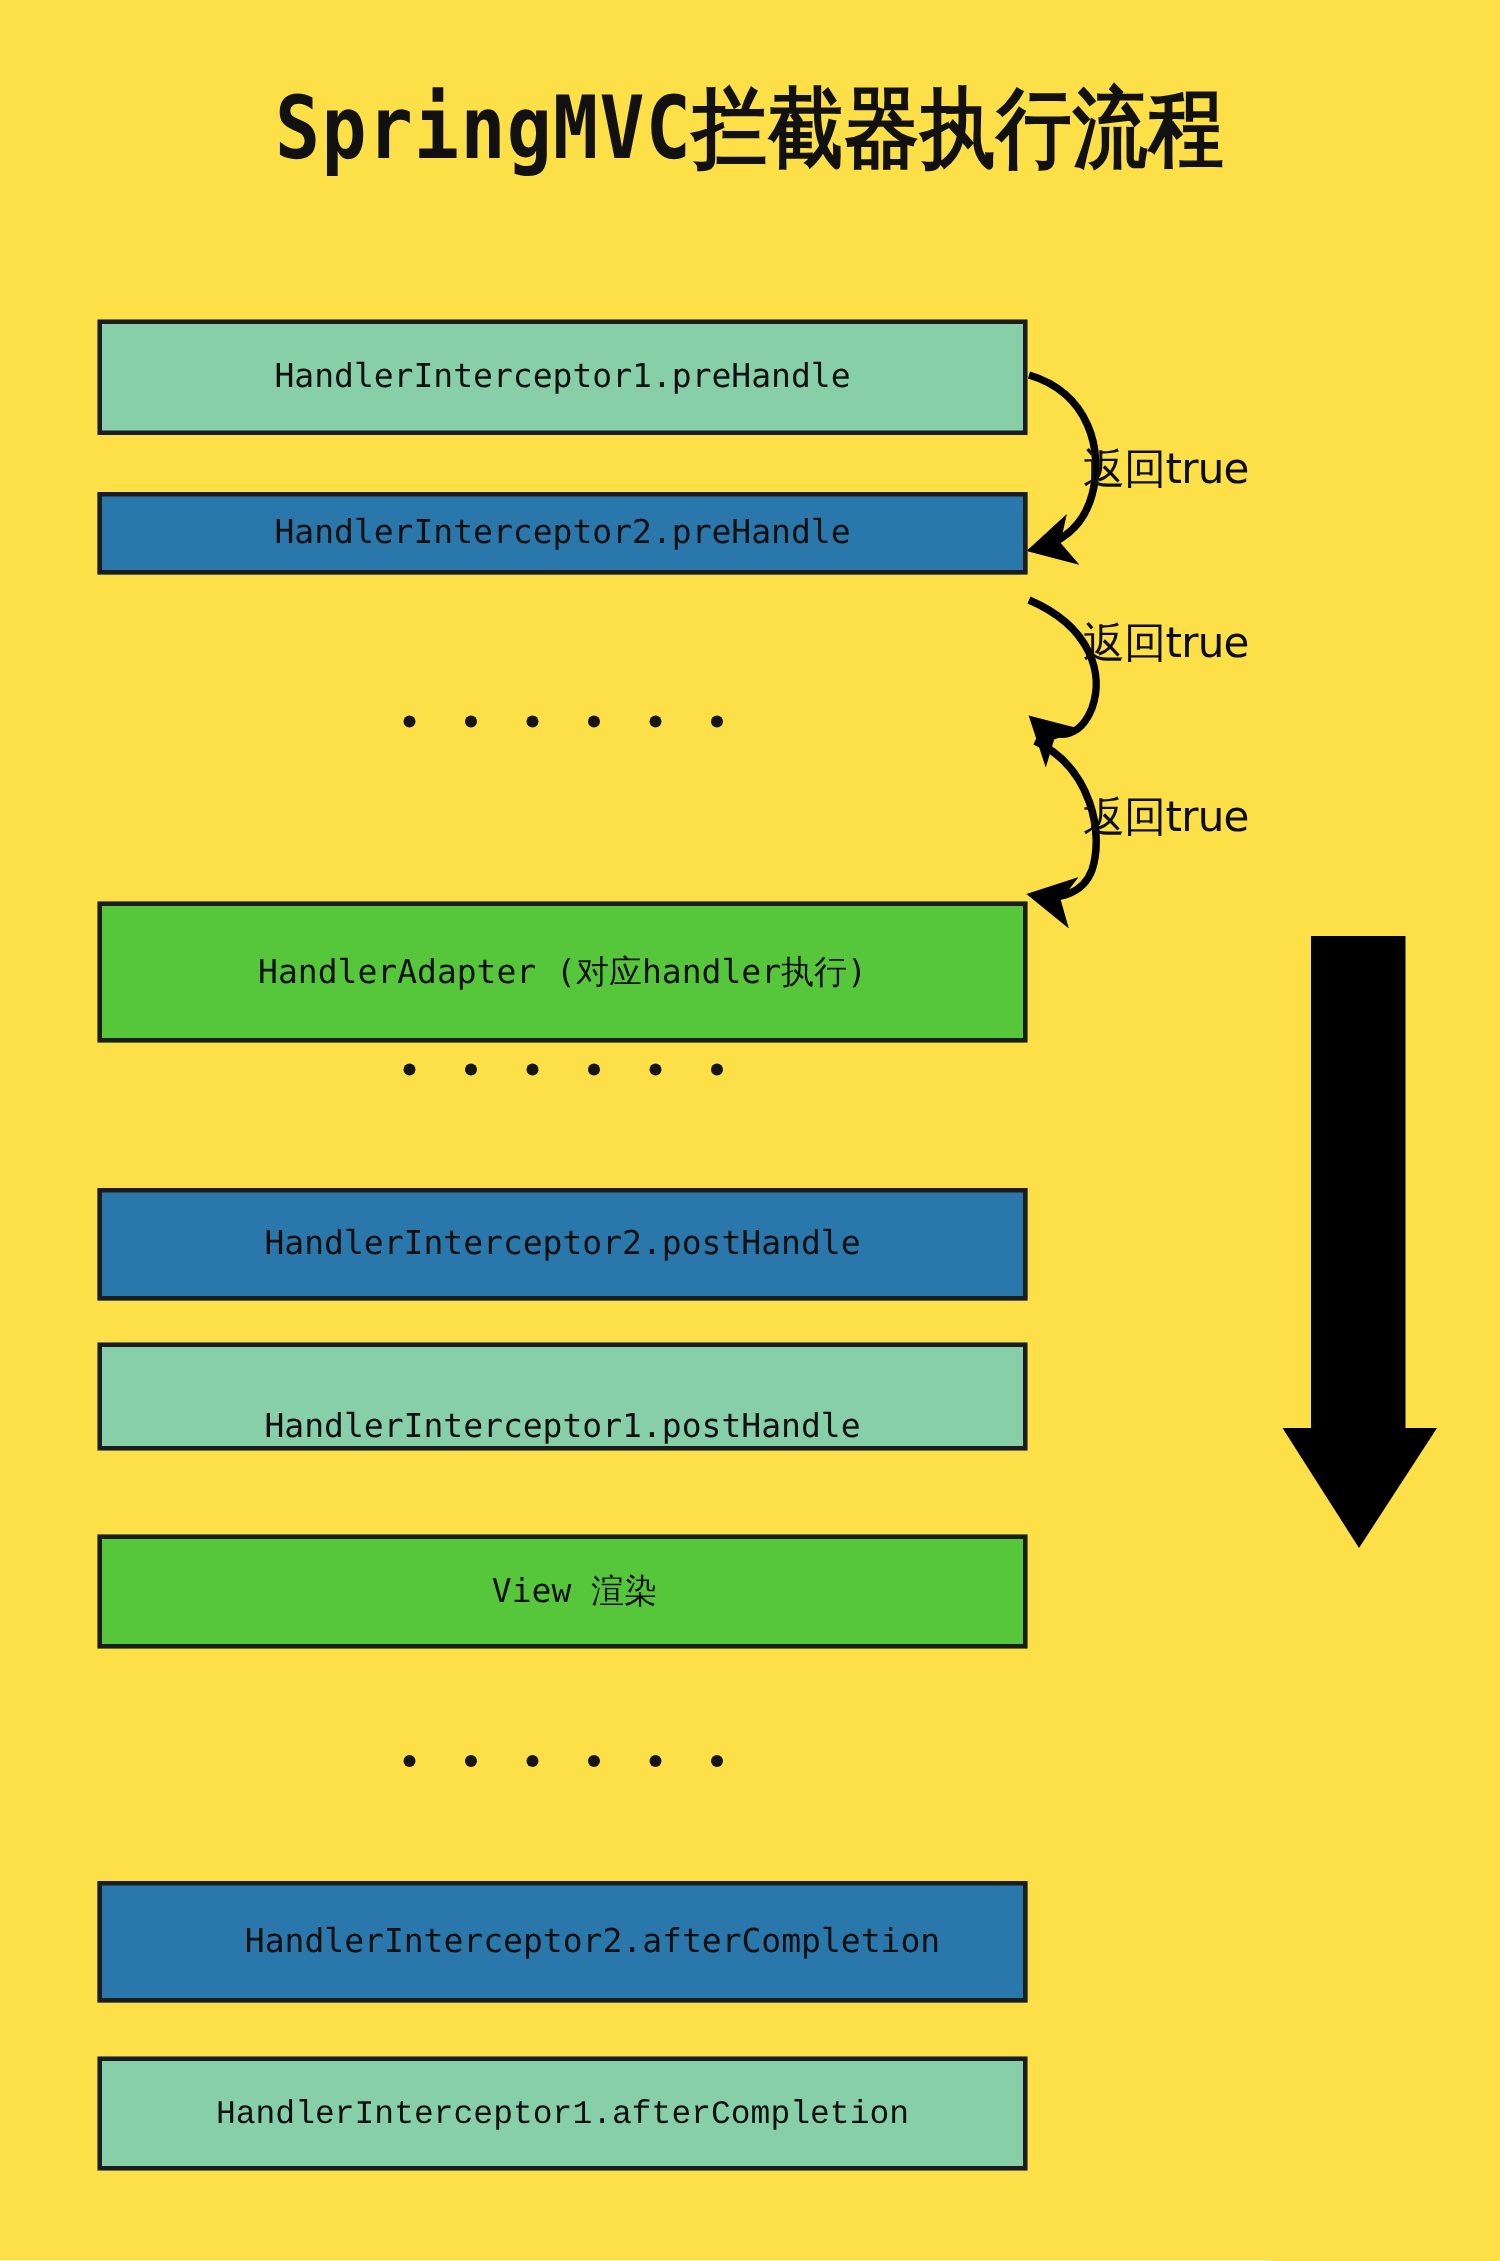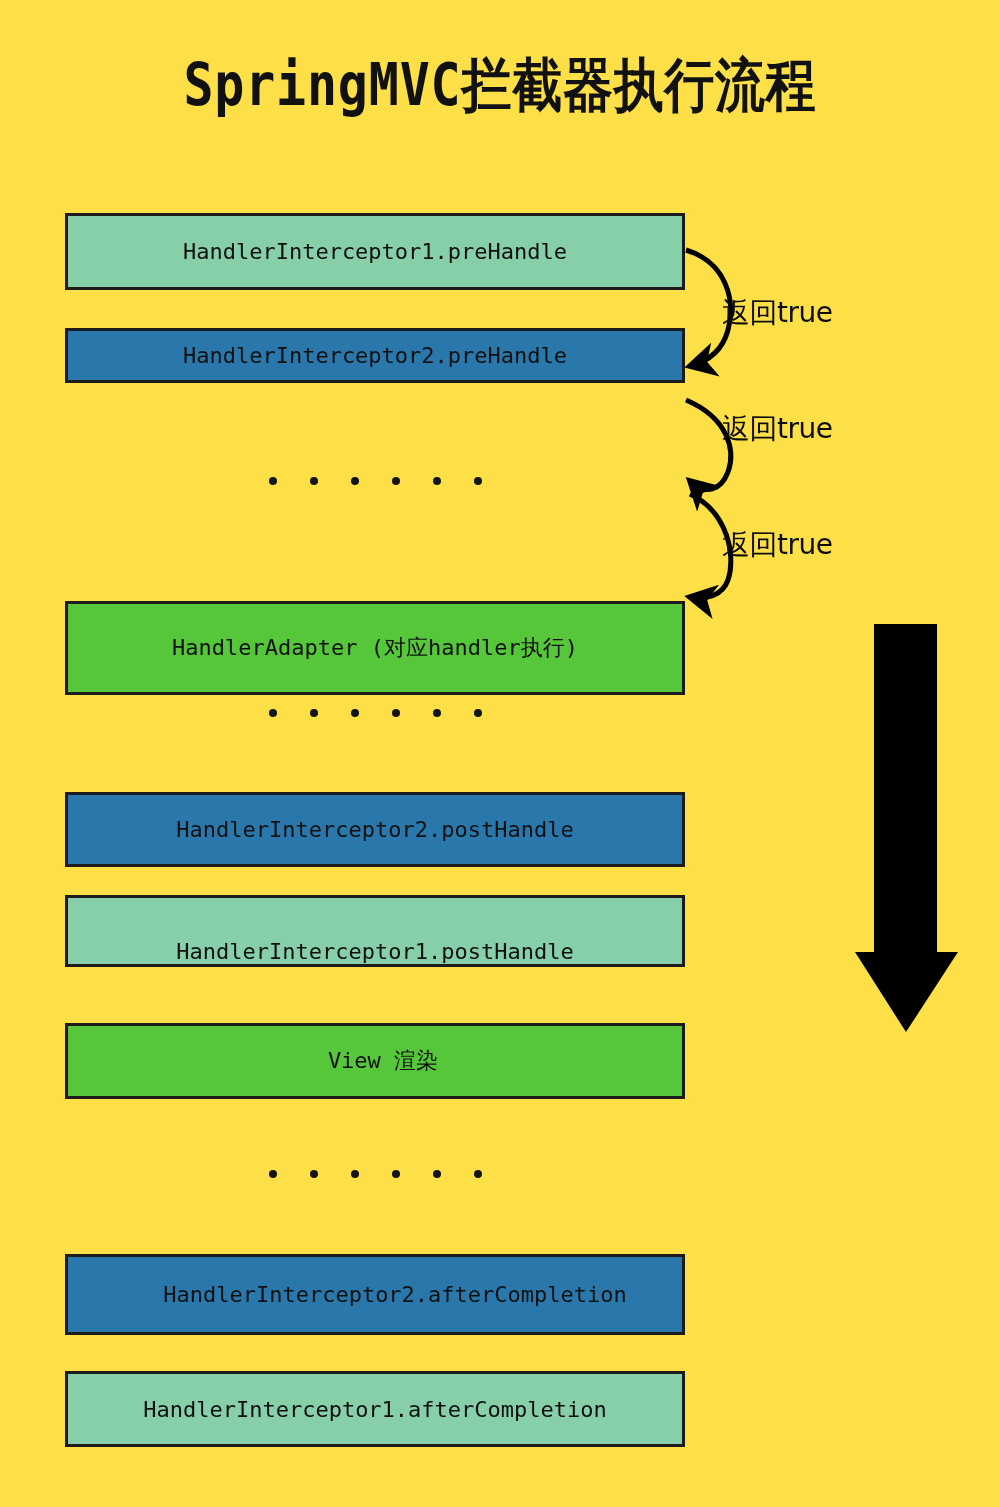--- a/index.html
+++ b/index.html
@@ -158,21 +158,21 @@
     <span class="dot"></span>
     <span class="dot"></span>
     <span class="dot"></span>
     <span class="dot"></span>
   </div>
 
   <div class="flow-box box-blue" style="top:1254px;height:81px;padding-left:40px;">
     <span>HandlerInterceptor2.afterCompletion</span>
   </div>
 
-  <div class="flow-box box-mint" style="top:1371px;height:76px;">
+  <div class="flow-box box-mint" style="top:1371px;height:76px;font-family:Liberation Mono, monospace;">
     <span>HandlerInterceptor1.afterCompletion</span>
   </div>
 
   <div class="arrow-label" style="left:722px;top:294px;">返回true</div>
   <div class="arrow-label" style="left:722px;top:410px;">返回true</div>
   <div class="arrow-label" style="left:722px;top:526px;">返回true</div>
 
 </div>
 
 </body></html>

